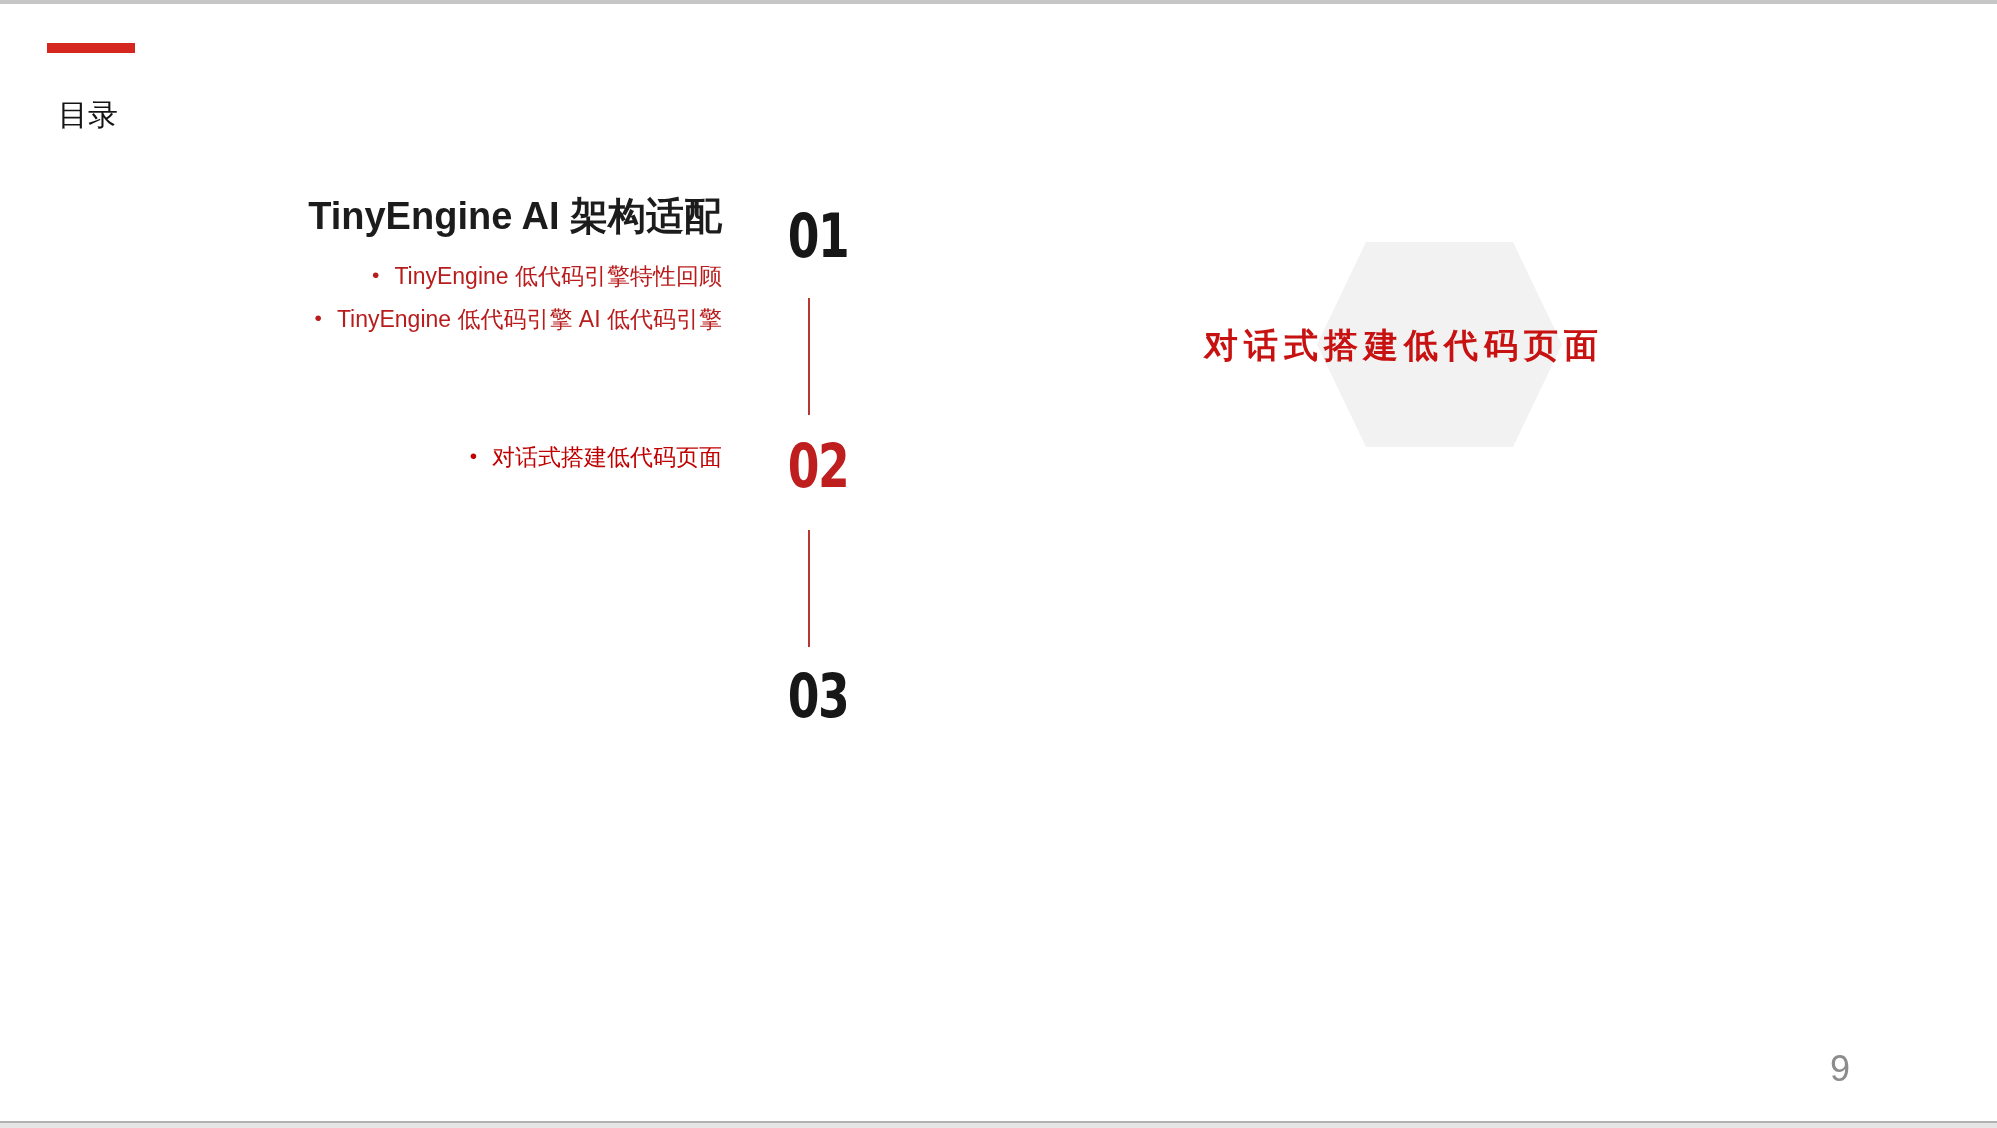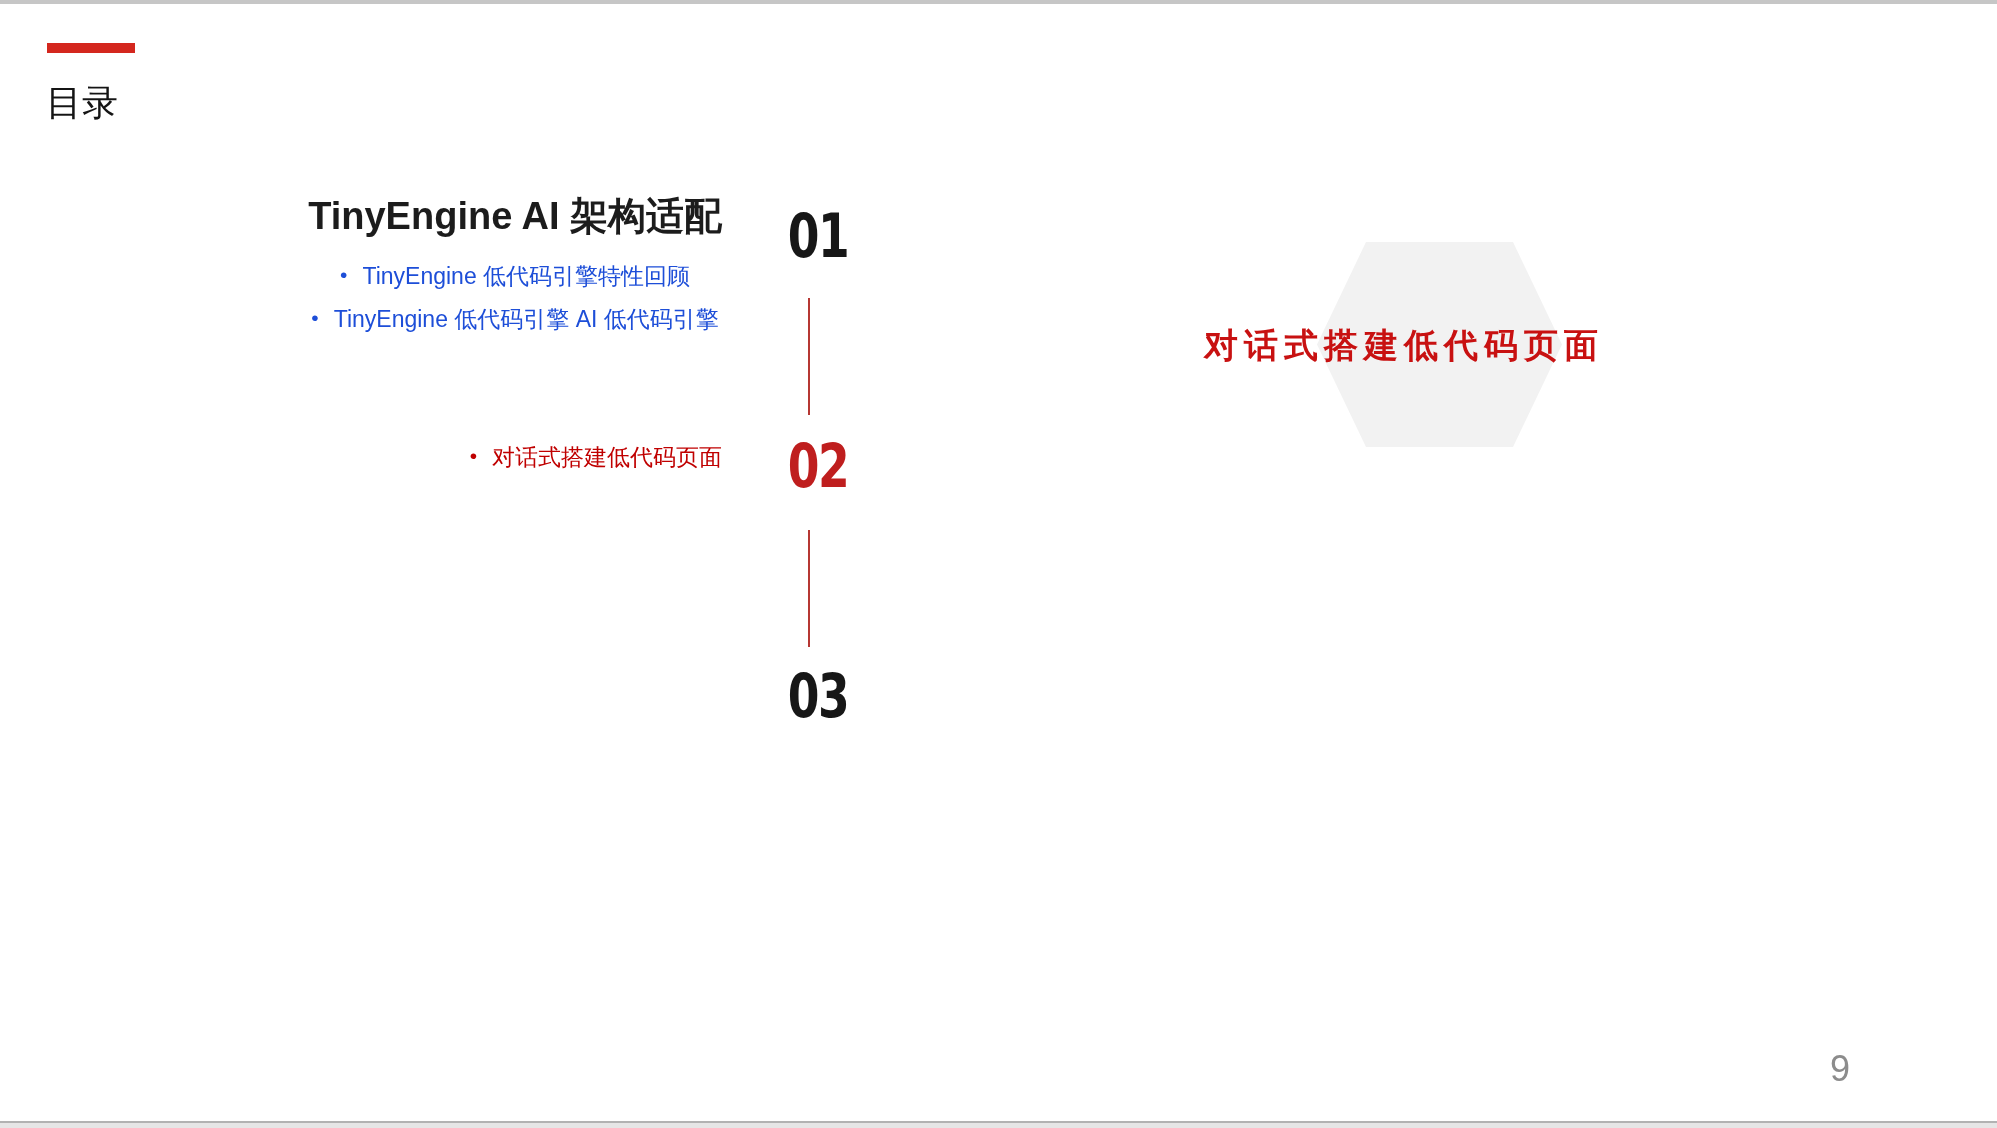--- a/index.html
+++ b/index.html
@@ -33,52 +33,52 @@
   }
 
   
   .accent-bar {
     position: absolute; left: 47px; top: 43px;
     width: 88px; height: 10px;
     background: var(--accent-red, #d4271e);
   }
   .page-title {
     position: absolute; left: 46px; top: 78px;
-    margin: 0;
-    font-size: 36px; font-weight: 400;
+    margin: 12px;
+    font-size: 30px; font-weight: 400;
     line-height: 50px;
     color: #141414;
   }
 
   
   .sec {
     position: absolute;
     right: 1275px;
     text-align: right;
     white-space: nowrap;
   }
-  .sec1 { top: 193px; text-align: center; }
+  .sec1 { top: 193px; }
   .sec2 { top: 420px; }
   .sec3 { top: 647px; }
   .sec-title {
     font-size: 38px;
     font-weight: 700;
     line-height: 46px;
     color: #1c1c1c;
   }
   .sec2 .sec-title { color: var(--text-red, #c00000); }
   .sec ul {
     list-style: none;
     margin: 16px 0 0 0;
     padding: 0;
   }
   .sec li {
     line-height: 43px;
     font-size: 23px;
-    color: #1d4ed8;
+    color: #b91c1c;
   }
   .sec li.hl { color: var(--text-red, #c00000); }
   .dot {
     display: inline-block;
     margin-right: 15px;
     transform: translateY(-2px);
     font-size: 21px;
   }
   .btext { white-space: pre; }
 

